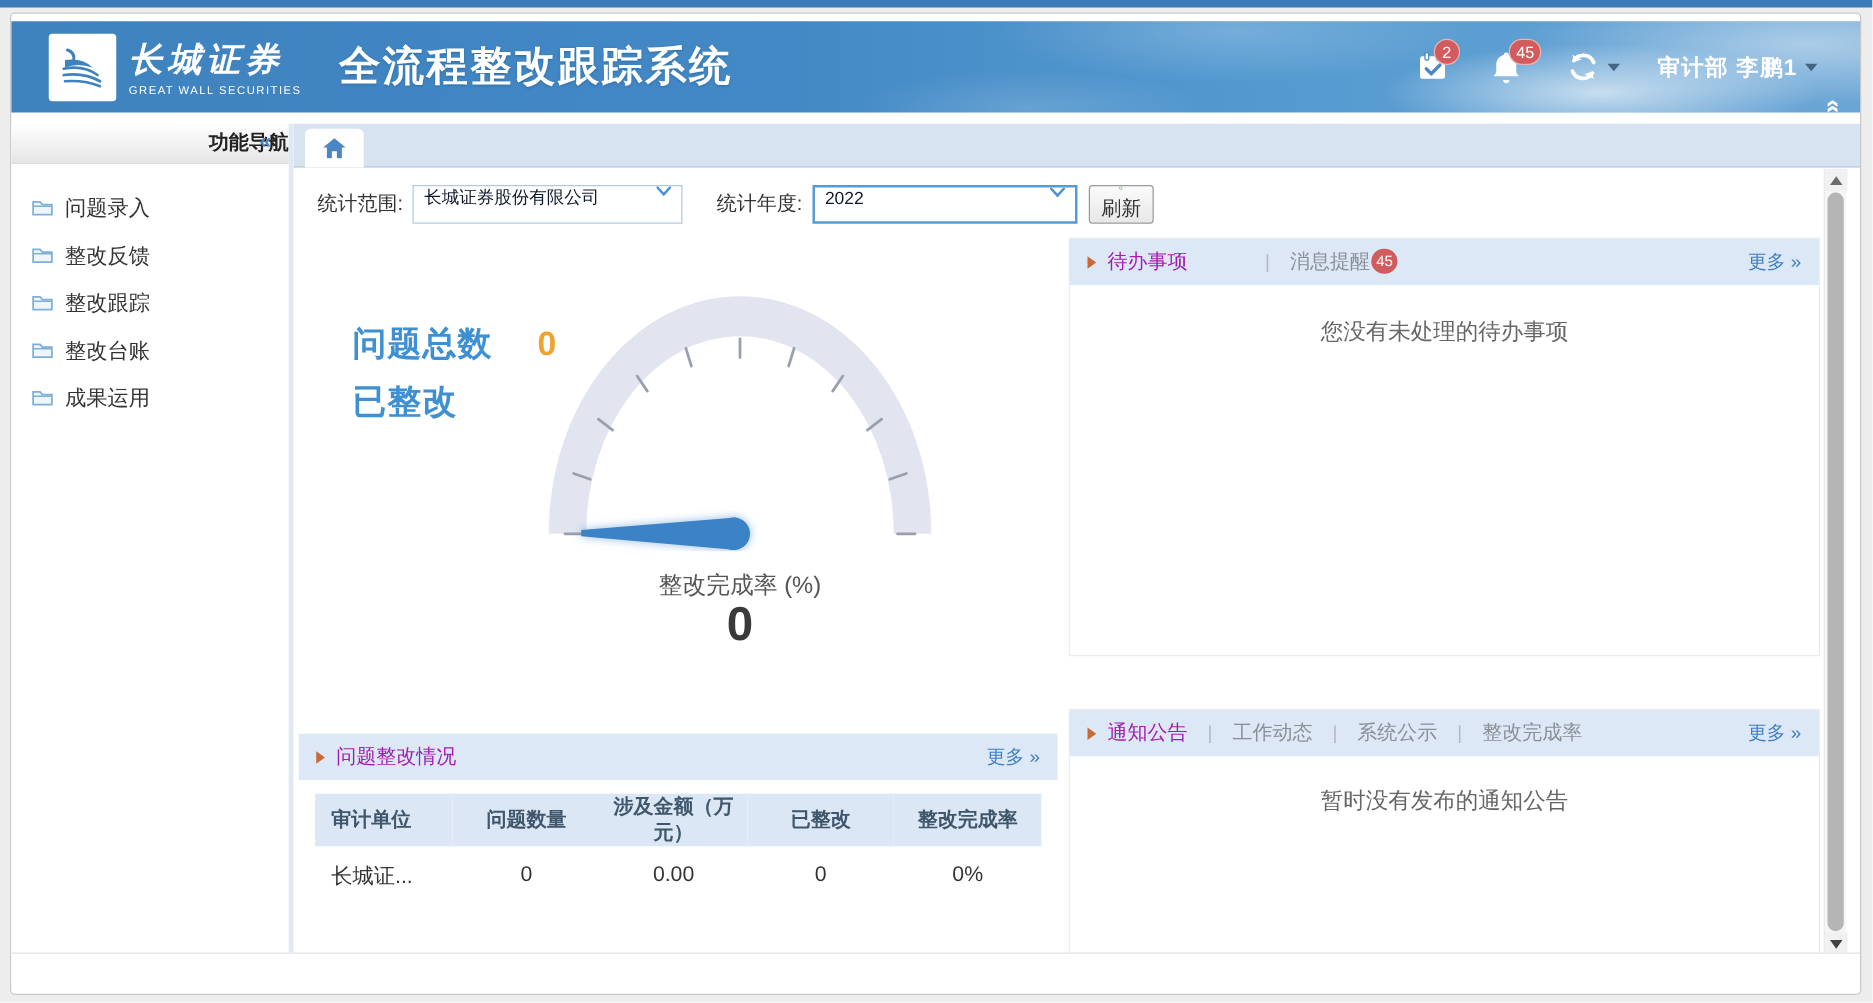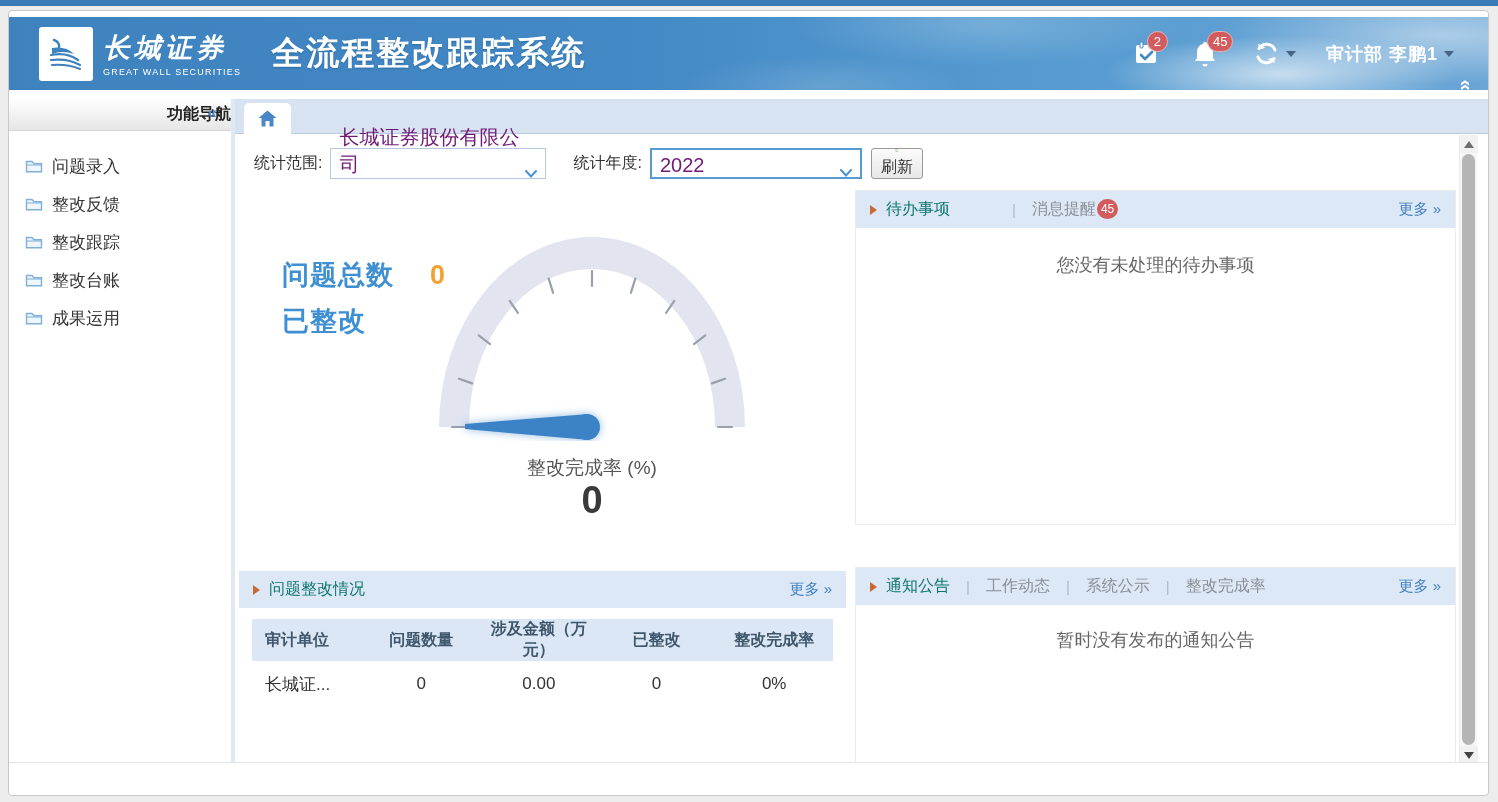--- a/index.html
+++ b/index.html
@@ -55,22 +55,22 @@
   .main { position:absolute; left:226px; top:88px; width:1255px; height:665px; background:#fff; }
   .tabbar { height:35px; background:#d8e3f1; border-bottom:1px solid #b9cde4; position:relative; }
   .tab-active { position:absolute; left:9px; top:4px; width:47px; height:31px; background:#fff;
                 border-radius:5px 5px 0 0; display:flex; align-items:center; justify-content:center; cursor:pointer; }
   .content { position:absolute; left:0; top:36px; right:0; bottom:0; background:#fff; }
 
   
   .filter-row { position:absolute; left:19px; top:11px; height:34px; display:flex; align-items:center;
                 font-size:16px; color:#333; }
   .flt-label { margin-right:8px; }
-  .select { height:31px; background:#fff; border:1px solid #b3c9e0; display:flex; align-items:flex-end;
-            padding:0 8px; font-size:20px; color:#701a75; cursor:pointer; }
+  .select { height:31px; background:#fff; border:1px solid #b3c9e0; display:flex; align-items:flex-start;
+            padding:0 8px; font-size:14px; color:#0f172a; cursor:pointer; }
   .select .val { flex:1; }
   .select-scope { width:216px; margin-right:27px; }
   .select-year  { width:212px; border:2px solid #569bd5; margin-right:9px; }
   .btn-refresh { height:31px; padding:0 9px; border:1px solid #999; border-radius:3px;
                  background:linear-gradient(#fbfbfb,#e7e7e7); display:flex; align-items:center; gap:5px;
                  font-size:16px; color:#333; cursor:pointer;flex-direction:column; }
 
   
   .stat-row { position:absolute; display:flex; align-items:center; }
   .stat-label { font-size:27px; font-weight:bold; color:#3f90d2; letter-spacing:1px; }
@@ -82,32 +82,32 @@
                       font-size:19px; color:#555; }
   .gauge-value { position:absolute; left:162px; top:344px; width:390px; text-align:center;
                  font-size:38px; font-weight:bold; color:#3a3a3a; }
 
   
   .panel { position:absolute; background:#fff; border:1px solid #ececec; }
   .panel-header { height:37px; background:#dde8f6; display:flex; align-items:center; padding:0 14px;
                   font-size:16px; }
   .marker { width:0; height:0; border-top:5px solid transparent; border-bottom:5px solid transparent;
             border-left:7px solid #c96a35; margin-right:9px; flex:0 0 auto; }
-  .ph-title { color:#0f766e; }
+  .ph-title { color:#a21caf; }
   .ph-divider { color:#b0b8c4; margin:0 16px; font-size:15px; }
   .ph-tab { color:#8a8f96; cursor:pointer; position:relative; }
   .ph-badge { display:inline-block; min-width:20px; height:20px; padding:0 4px; background:#d25b5e;
               border-radius:10px; color:#fff; font-size:12px; line-height:20px; text-align:center;
               vertical-align:top; margin-left:1px; }
   .ph-more { margin-left:auto; color:#3f7fc0; font-size:15px; cursor:pointer; }
   .panel-body { text-align:center; font-size:18px; color:#666; }
 
   .todo-panel   { left:620px; top:55px;  width:601px; height:335px; }
   .todo-panel .panel-body { padding-top:25px; }
-  .table-panel  { left:4px;   top:436px; width:607px; height:196px; border:none; }
+  .table-panel  { left:4px;   top:452px; width:607px; height:196px; border:none; }
   .notice-panel { left:620px; top:432px; width:601px; height:196px; }
   .notice-panel .panel-body { padding-top:23px; }
   .todo-panel .ph-divider { margin:0 0 0 62px; padding-right:16px; }
 
   
   table.grid { width:calc(100% - 26px); margin:11px 13px 0; border-collapse:collapse; table-layout:fixed; }
   table.grid thead th { background:#dbe7f5; height:36px; font-size:16px; font-weight:bold; color:#3f566b;
                         text-align:center; }
   table.grid td { height:46px; font-size:17px; color:#333; text-align:center; }
   table.grid .col-unit { width:19%; text-align:left; padding-left:13px; }

